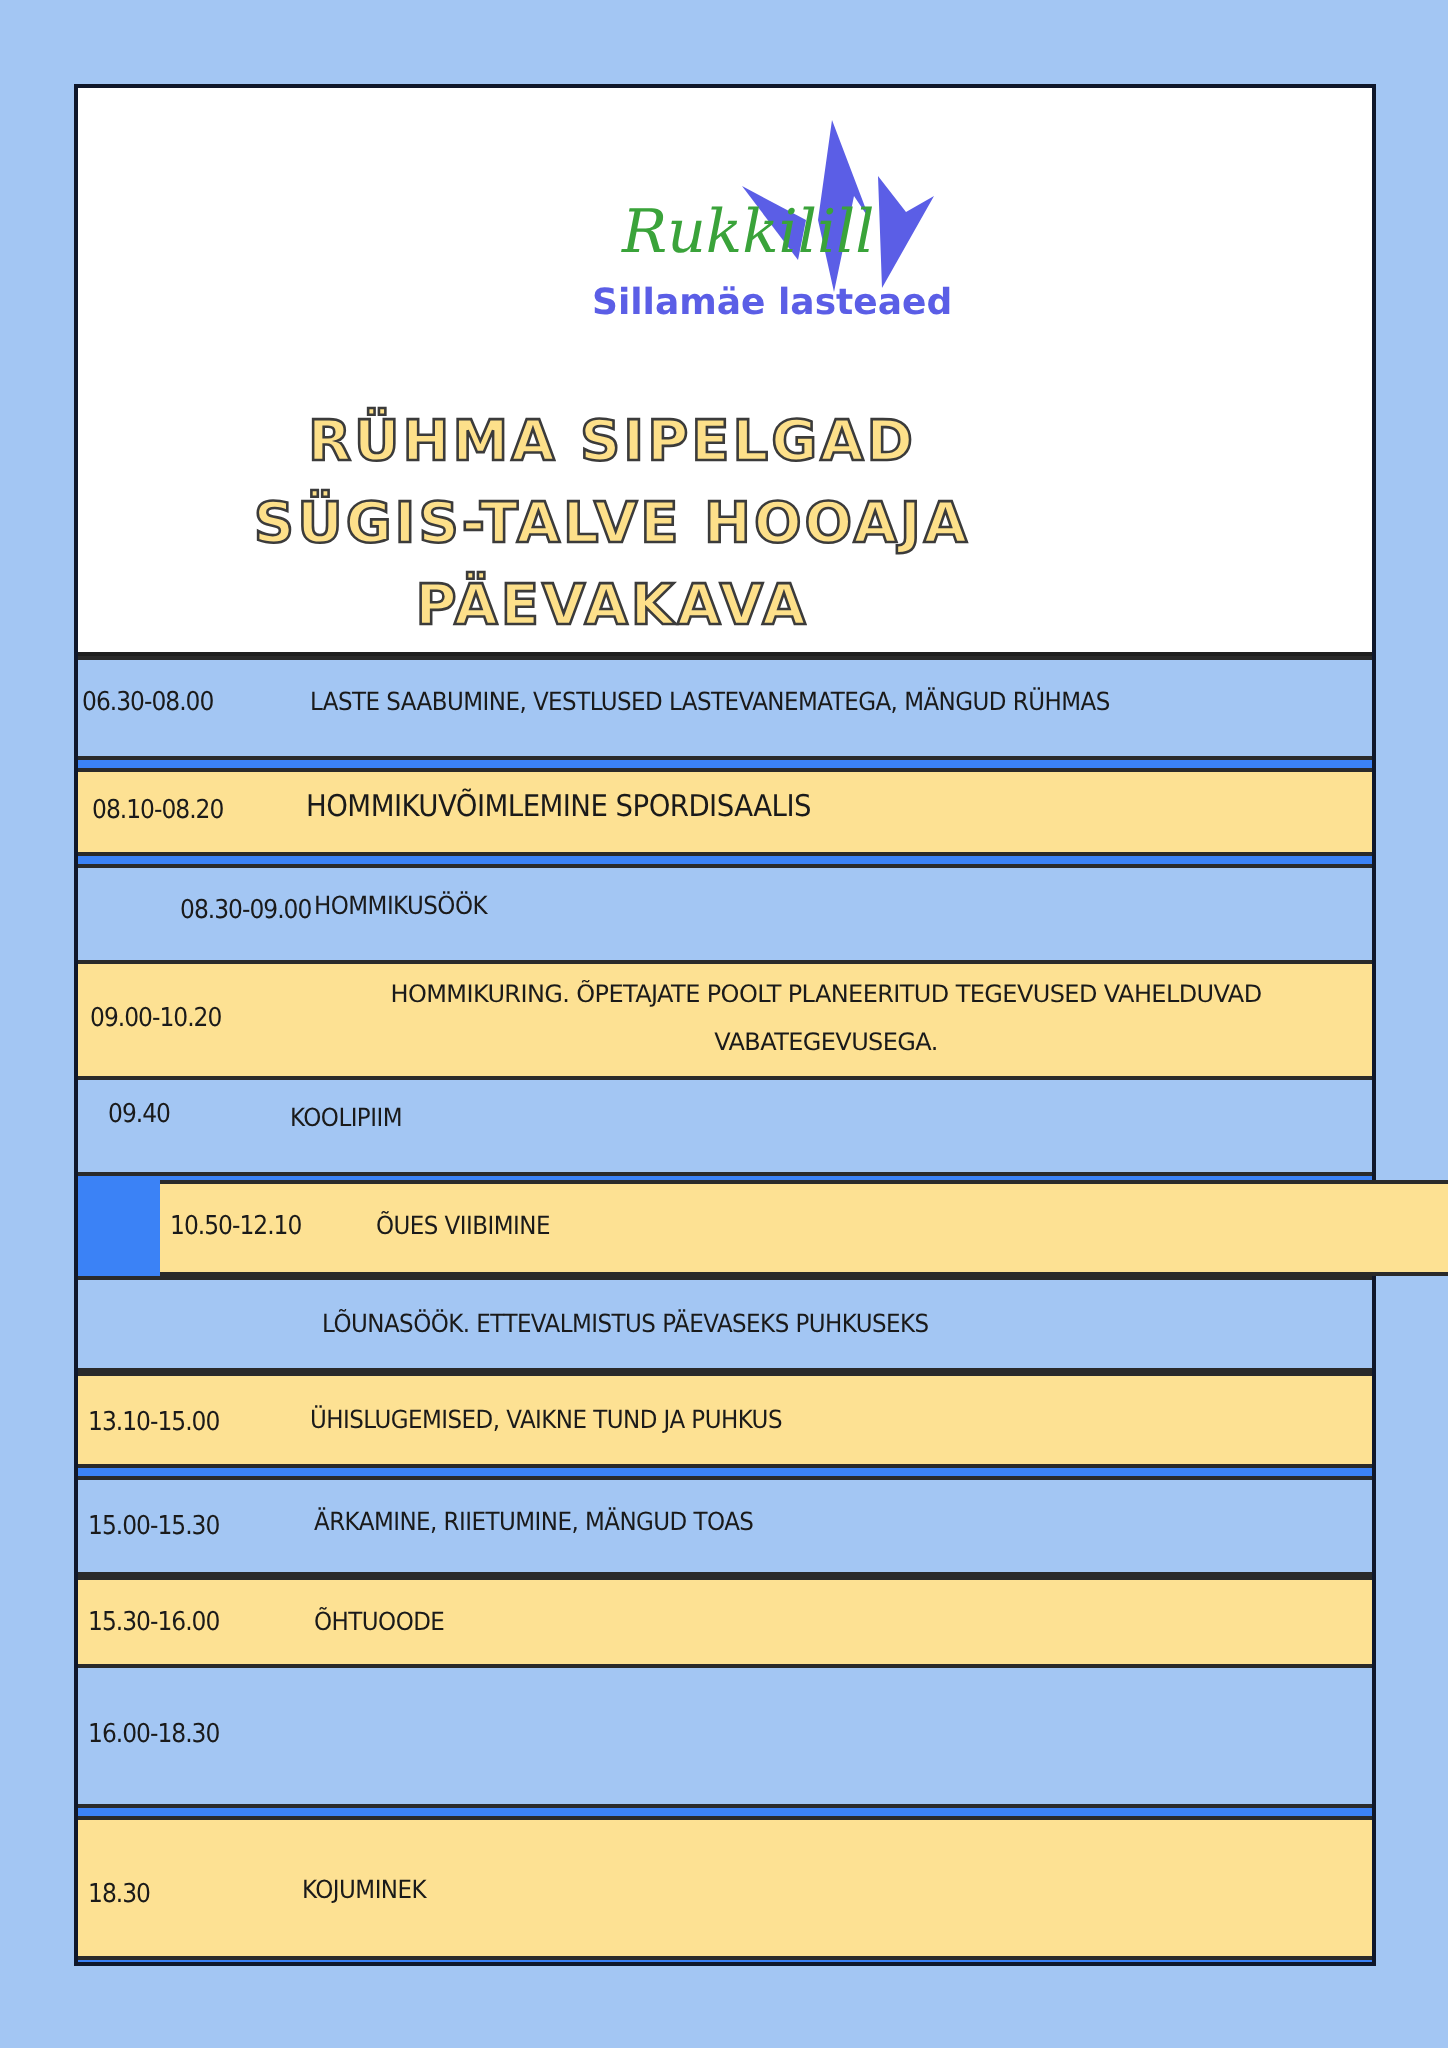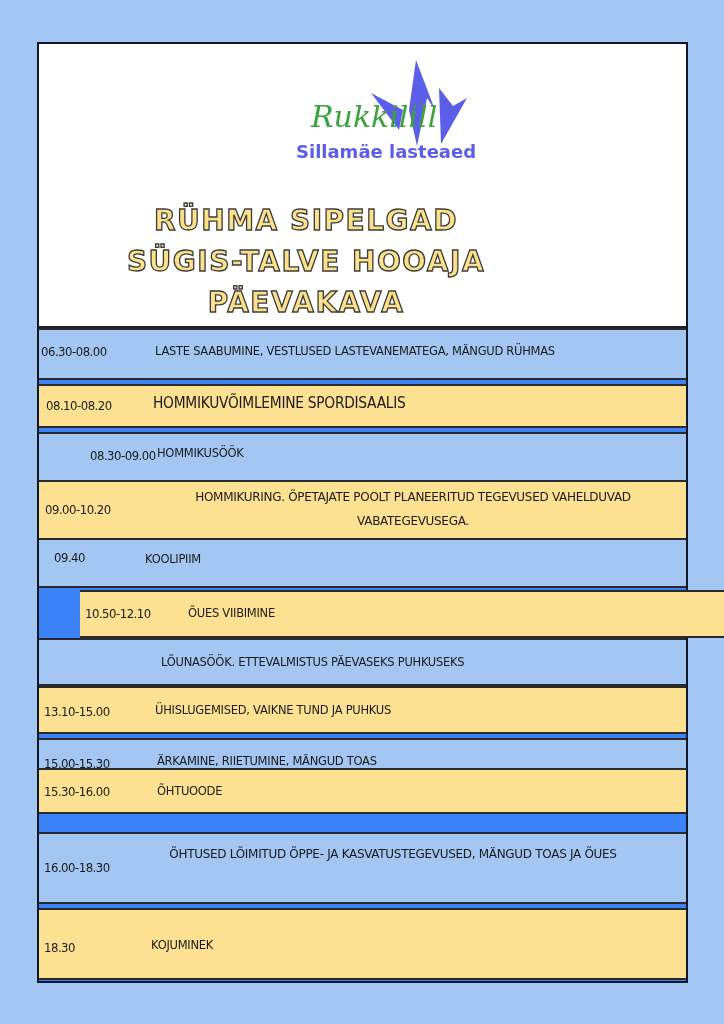--- a/index.html
+++ b/index.html
@@ -183,28 +183,27 @@
     <div class="row yellow" style="top:358px;height:48px;">
       <span class="time" style="left:5px;top:16px;">13.10-15.00</span>
       <span class="activity" style="left:116px;top:9px;">ÜHISLUGEMISED, VAIKNE TUND JA PUHKUS</span>
     </div>
 
     <div class="row blue" style="top:410px;height:50px;">
       <span class="time" style="left:5px;top:16px;text-align:center;">15.00-15.30</span>
       <span class="activity" style="left:118px;top:8px;">ÄRKAMINE, RIIETUMINE, MÄNGUD TOAS</span>
     </div>
 
-    <div class="row yellow" style="top:440px;height:46px;">
+    <div class="row yellow" style="top:460px;height:46px;">
       <span class="time" style="left:5px;top:14px;">15.30-16.00</span>
       <span class="activity" style="left:118px;top:8px;">ÕHTUOODE</span>
     </div>
 
     <div class="row blue" style="top:504px;height:72px;">
       <span class="time" style="left:5px;top:26px;">16.00-18.30</span>
-      <span class="activity wrap" style="left:104px;top:8px;width:500px;line-height:24px;font-size:12px;">ÕHTUSED LÕIMITUD ÕPPE- JA KASVATUSTEGEVUSED, MÄNGUD TOAS JA ÕUES</span>
     </div>
 
     <div class="row yellow" style="top:580px;height:72px;">
       <span class="time" style="left:5px;top:30px;">18.30</span>
       <span class="activity" style="left:112px;top:22px;">KOJUMINEK</span>
     </div>
 
   </div>
 </div>
 

